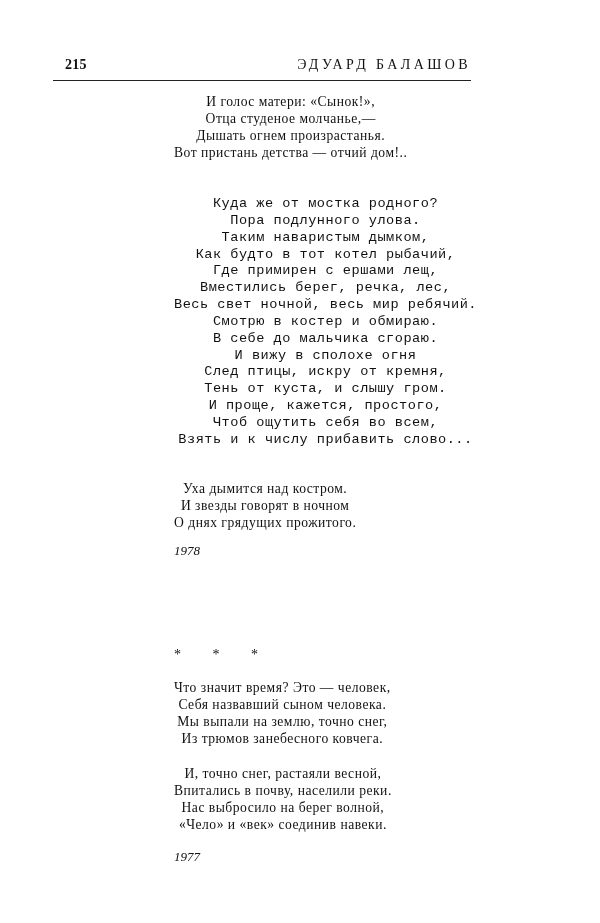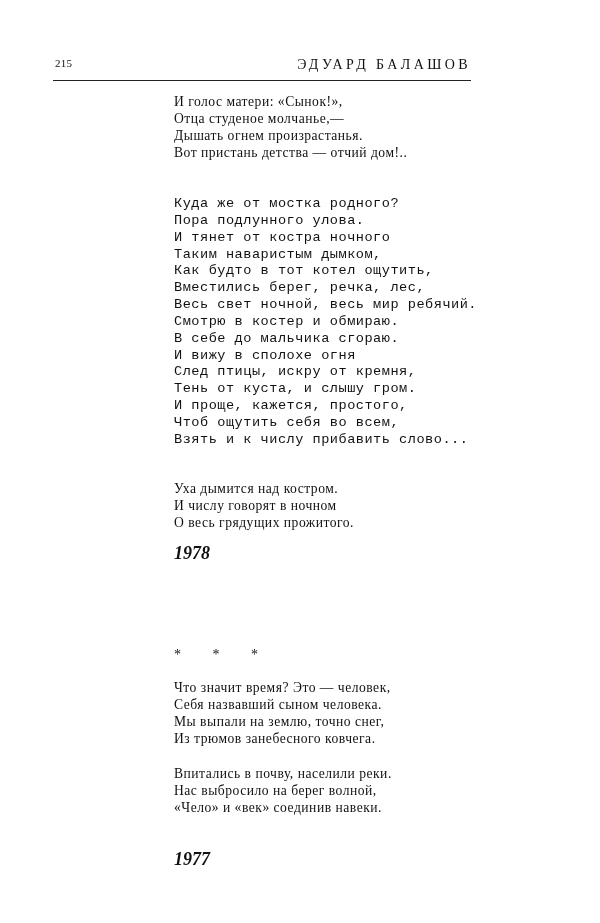--- a/index.html
+++ b/index.html
@@ -1,24 +1,24 @@
 <!DOCTYPE html>
 <html><head>
   <meta charset="utf-8">
   <style>
     html, body { margin: 0; padding: 0; background: #ffffff; }
     body { width: 600px; height: 923px; position: relative; overflow: hidden;
            font-family: "Liberation Serif", "DejaVu Serif", serif; color: #111; }
     .header { position: absolute; left: 53px; top: 55px; width: 418px; height: 22px; }
-    .page-num { position: absolute; left: 2px; top: 2px; font-size: 11px; letter-spacing: 0.2px; }
+    .page-num { position: absolute; left: 12px; top: 2px; font-size: 14px; letter-spacing: 0.2px; font-weight: bold; }
     .running-title { position: absolute; right: 0; top: 2px; font-size: 14px; letter-spacing: 3.4px; }
     .rule { position: absolute; left: 53px; top: 80px; width: 418px; height: 1px; background: #222; }
-    .stanza { position: absolute; left: 174px; margin: 0; font-size: 13.6px; line-height: 16.85px; letter-spacing: 0.5px; }
+    .stanza { position: absolute; left: 174px; margin: 0; font-size: 13.6px; line-height: 16.85px; letter-spacing: 0.5px; text-align: center; }
     .stanza .line { display: block; white-space: nowrap; }
-    .date { position: absolute; left: 174px; font-size: 18px; font-style: italic; font-weight: bold; }
+    .date { position: absolute; left: 174px; font-size: 13px; font-style: italic; }
     .stars { position: absolute; left: 174px; font-size: 14px; letter-spacing: 14px; }
   </style>
 </head>
 <body>
 
 <div class="header">
   <span class="page-num">215</span>
   <span class="running-title">ЭДУАРД БАЛАШОВ</span>
 </div>
 <div class="rule"></div>
@@ -26,51 +26,52 @@
 <div class="stanza" style="top:94px;">
   <span class="line">И голос матери: «Сынок!»,</span>
   <span class="line">Отца студеное молчанье,—</span>
   <span class="line">Дышать огнем произрастанья.</span>
   <span class="line">Вот пристань детства — отчий дом!..</span>
 </div>
 
 <div class="stanza" style="top:196px;font-family:Liberation Mono, monospace;">
   <span class="line">Куда же от мостка родного?</span>
   <span class="line">Пора подлунного улова.</span>
-  <span class="line">И тянет от костра ночного</span>
   <span class="line">Таким наваристым дымком,</span>
-  <span class="line">Как будто в тот котел ощутить,</span>
+  <span class="line">Как будто в тот котел рыбачий,</span>
+  <span class="line">Где примирен с ершами лещ,</span>
   <span class="line">Вместились берег, речка, лес,</span>
   <span class="line">Весь свет ночной, весь мир ребячий.</span>
   <span class="line">Смотрю в костер и обмираю.</span>
   <span class="line">В себе до мальчика сгораю.</span>
   <span class="line">И вижу в сполохе огня</span>
   <span class="line">След птицы, искру от кремня,</span>
   <span class="line">Тень от куста, и слышу гром.</span>
   <span class="line">И проще, кажется, простого,</span>
   <span class="line">Чтоб ощутить себя во всем,</span>
   <span class="line">Взять и к числу прибавить слово...</span>
 </div>
 
 <div class="stanza" style="top:481px;">
   <span class="line">Уха дымится над костром.</span>
-  <span class="line">И числу говорят в ночном</span>
-  <span class="line">О весь грядущих прожитого.</span>
+  <span class="line">И звезды говорят в ночном</span>
+  <span class="line">О днях грядущих прожитого.</span>
 </div>
 
 <div class="date" style="top:543px;">1978</div>
 
 <div class="stars" style="top:647px;">* * *</div>
 
 <div class="stanza" style="top:680px;">
   <span class="line">Что значит время? Это — человек,</span>
   <span class="line">Себя назвавший сыном человека.</span>
   <span class="line">Мы выпали на землю, точно снег,</span>
   <span class="line">Из трюмов занебесного ковчега.</span>
 </div>
 
 <div class="stanza" style="top:766px;">
+  <span class="line">И, точно снег, растаяли весной,</span>
   <span class="line">Впитались в почву, населили реки.</span>
   <span class="line">Нас выбросило на берег волной,</span>
   <span class="line">«Чело» и «век» соединив навеки.</span>
 </div>
 
 <div class="date" style="top:849px;text-align:right;">1977</div>
 
 </body></html>

